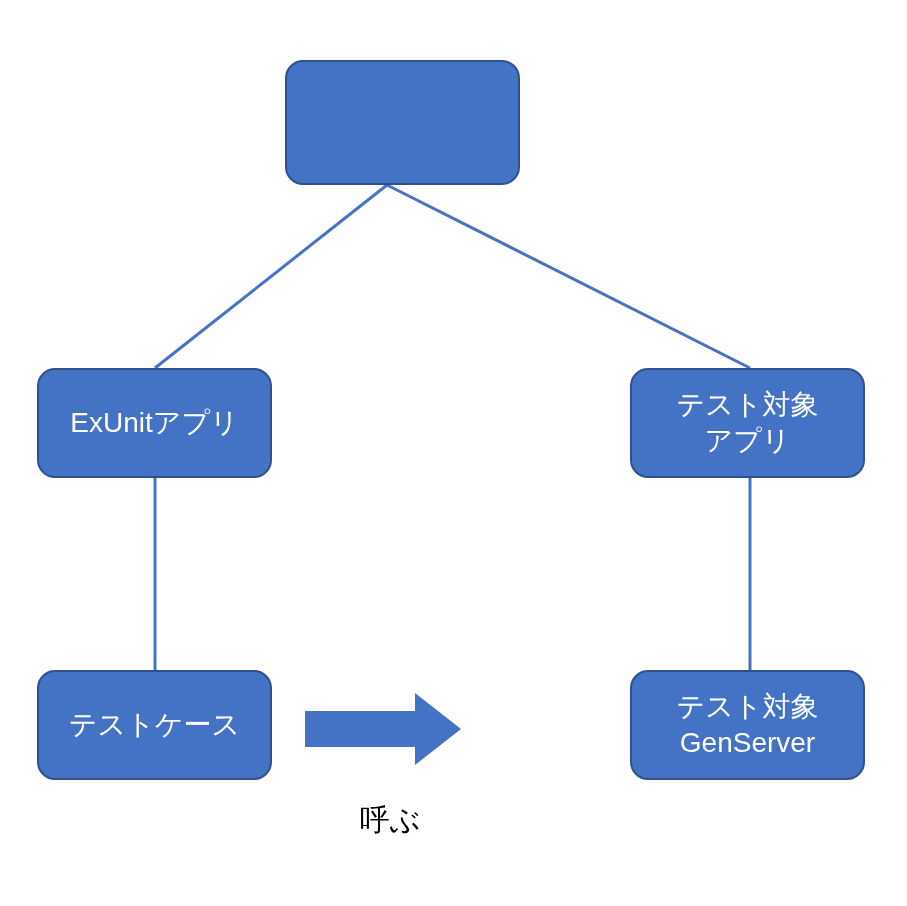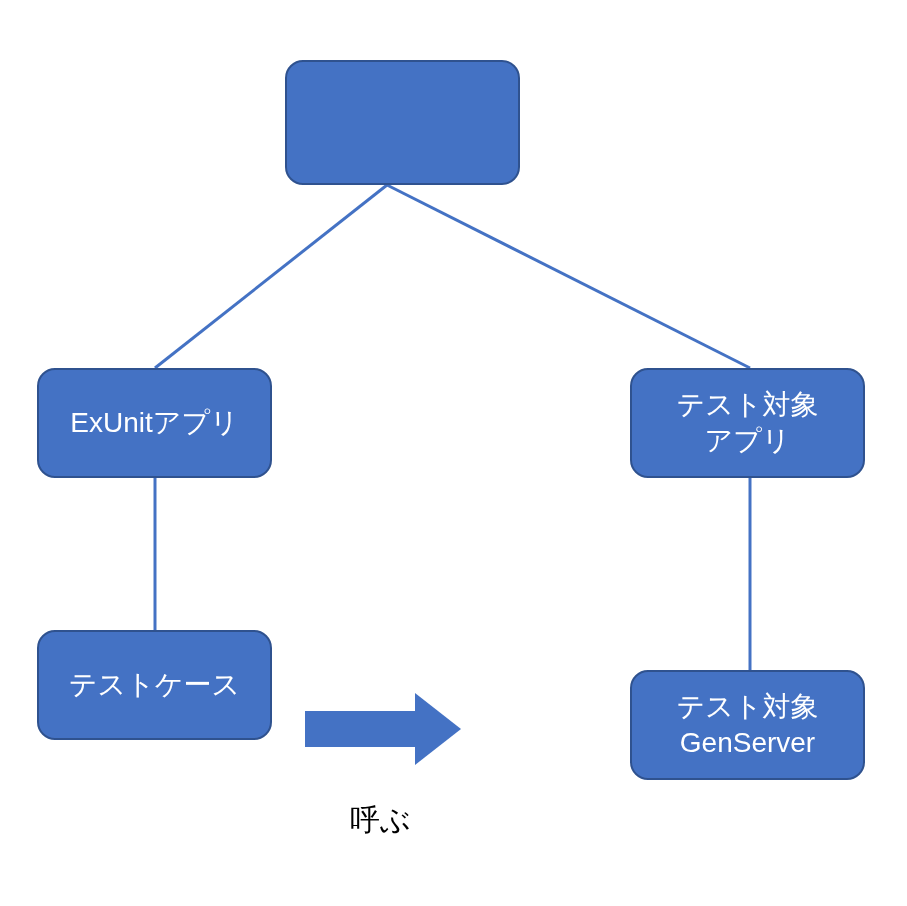--- a/index.html
+++ b/index.html
@@ -52,21 +52,21 @@
       width: 0;
       height: 0;
       border-top: 36px solid transparent;
       border-bottom: 36px solid transparent;
       border-left: 46px solid #4472C4;
     }
     .label {
       position: absolute;
       color: #000000;
       font-size: 30px;
-      text-align: left;
+      text-align: center;
     }
   </style>
 </head>
 <body>
 
 <div class="diagram">
 
   <svg class="connector">
 
     <line x1="387" y1="185" x2="155" y2="368" stroke="#4472C4" stroke-width="3"></line>
@@ -86,21 +86,21 @@
   <div class="box" style="left:37px; top:368px; width:235px; height:110px;text-align:center;">
     <span>ExUnitアプリ</span>
     <span></span>
   </div>
 
   <div class="box" style="left:630px; top:368px; width:235px; height:110px;">
     <span>テスト対象</span>
     <span>アプリ</span>
   </div>
 
-  <div class="box" style="left:37px; top:630px; width:235px; height:110px;">
+  <div class="box" style="left:37px; top:670px; width:235px; height:110px;">
     <span>テストケース</span>
   </div>
 
   <div class="box" style="left:630px; top:670px; width:235px; height:110px;">
     <span>テスト対象</span>
     <span>GenServer</span>
   </div>
 
   <div class="arrow" style="left:305px; top:693px;">
     <div class="arrow-body"></div>

